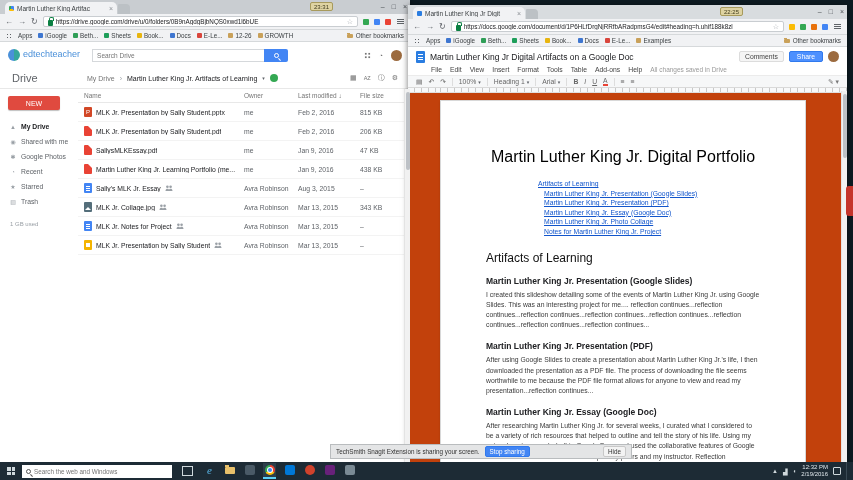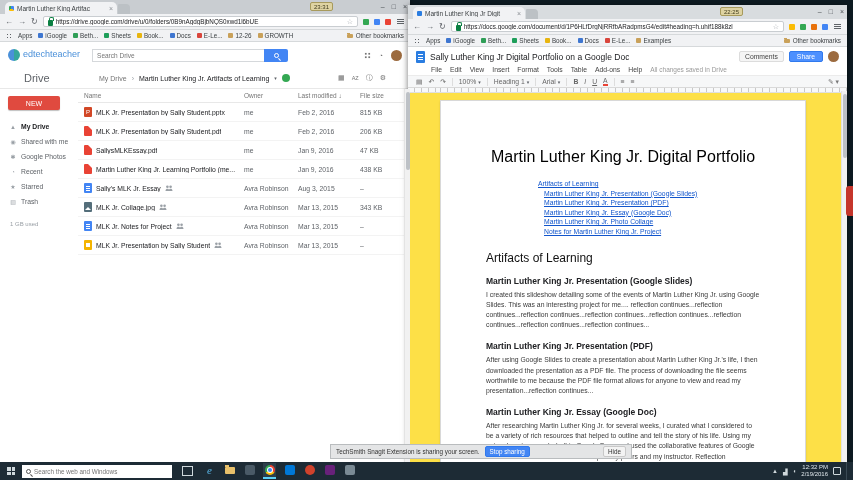--- a/index.html
+++ b/index.html
@@ -43,21 +43,21 @@
 .dt-logo-tx{font-size:9px;color:#4a90d9}
 .search-wrap{display:flex;margin-left:4px}
 .search-input{width:172px;height:13px;border:1px solid #d5d8db;border-right:none;font-size:6.5px;padding:0 4px;color:#333;outline:none;font-family:inherit}
 .search-btn{width:24px;height:13px;background:#4285f4;border:none;display:flex;align-items:center;justify-content:center;border-radius:0 2px 2px 0}
 .mag{width:5px;height:5px;border:1px solid #fff;border-radius:50%;position:relative}
 .mag::after{content:"";position:absolute;width:3px;height:1px;background:#fff;transform:rotate(45deg);left:3px;top:5px}
 .dh-right{margin-left:auto;display:flex;align-items:center;gap:8px}
 .grid-ic{width:7px;height:7px;background-image:radial-gradient(circle,#757575 .8px,transparent .9px);background-size:3.5px 3.5px}
 .bell-ic{font-size:7px;color:#757575}
 .avatar{width:11px;height:11px;border-radius:50%;background:#9c6b3f;flex:none}
-.subheader{height:21px;display:flex;align-items:center;padding:0 24px;gap:5px;border-bottom:1px solid #e8e8e8}
+.subheader{height:21px;display:flex;align-items:center;padding:0 12px;gap:5px;border-bottom:1px solid #e8e8e8}
 .product-name{font-size:11px;color:#5f6368;width:70px}
 .crumb-root{font-size:7px;color:#757575}
 .crumb-sep{font-size:7px;color:#9aa0a6}
 .crumb-cur{font-size:7px;color:#202124}
 .caret{font-size:5px;color:#5f6368}
 .member-avatar{width:8px;height:8px;border-radius:50%;background:#34a853;flex:none}
 .sh-right{margin-left:auto;display:flex;align-items:center;gap:7px;color:#757575;font-size:7px}
 .az{font-size:5.5px;letter-spacing:0}
 .drive-body{display:flex;height:373px}
 .sidebar{width:78px;flex:none;padding-top:7px}
@@ -103,21 +103,21 @@
 .menu-row{display:flex;align-items:center;height:11px;padding-left:15px;font-size:6.8px;color:#444}
 #docs-menus{display:flex;gap:8px}
 .saved{color:#999;margin-left:8px;font-size:6.5px}
 .docs-toolbar{height:13px;background:#f6f7f8;border-top:1px solid #ebebeb;border-bottom:1px solid #d9d9d9;display:flex;align-items:center;gap:6px;padding:0 8px;font-size:6.8px;color:#666}
 .tsep{width:1px;height:8px;background:#ddd}
 .dd{display:flex;align-items:center;gap:2px}
 .fmt-b{font-weight:bold}.fmt-i{font-style:italic}.fmt-u{text-decoration:underline}
 .fmt-a{border-bottom:2px solid #e94335;line-height:7px}
 .pencil{margin-left:auto;color:#777}
 .ruler{height:5px;background:#f8f9fa;border-bottom:1px solid #e0e0e0;background-image:repeating-linear-gradient(90deg,#c8c8c8 0 1px,transparent 1px 7px);background-position:32px 0}
-.canvas{position:relative;background:#fde047;height:371px;overflow:hidden}
+.canvas{position:relative;background:#c2410c;height:371px;overflow:hidden}
 .page{position:absolute;left:32px;top:7px;width:366px;height:440px;background:#fff;border:1px solid #d8d8d8;box-shadow:0 1px 2px rgba(0,0,0,.12);padding:47px 45px 0}
 .doc-main-title{font-size:16px;font-weight:400;color:#000;text-align:center;margin-bottom:13px}
 .doc-links{padding-left:52px;margin-bottom:4px}
 .doc-links a{display:block;font-size:6.8px;color:#1155cc;text-decoration:underline;line-height:9.6px}
 .doc-links a.sub{margin-left:6px}
 .doc-h2{font-size:12px;font-weight:400;color:#111;margin:14px 0 9px}
 .doc-h3{font-size:8.5px;font-weight:bold;color:#202124;margin:11px 0 4px}
 .doc-p{font-size:6.8px;line-height:1.5;color:#3a3a3a;margin-bottom:8px}
 
 .share-bar{position:absolute;left:330px;top:444px;width:302px;height:15px;background:#e4e5e6;border:1px solid #b9bcbe;display:flex;align-items:center;gap:5px;padding:0 5px;z-index:30}
@@ -474,21 +474,21 @@
         </span>
       </span>
     <span class="other-bm">
       <span class="folder-ic"></span>
       <span>Other bookmarks</span>
     </span>
   </div>
   <div class="docs-header">
     <div class="title-row">
       <span class="docs-icon"></span>
-      <span class="doc-title">Sally Luther King Jr Digital Portfolio on a Google Doc</span>
+      <span class="doc-title">Martin Luther King Jr Digital Artifacts on a Google Doc</span>
       <span class="tr-right">
         <button class="comments-btn">Comments</button>
         <button class="share-btn">Share</button>
         <span class="avatar"></span>
       </span>
     </div>
     <div class="menu-row">
       <span id="docs-menus">
           <span class="menu-item">File</span>
           <span class="menu-item">Edit</span>

